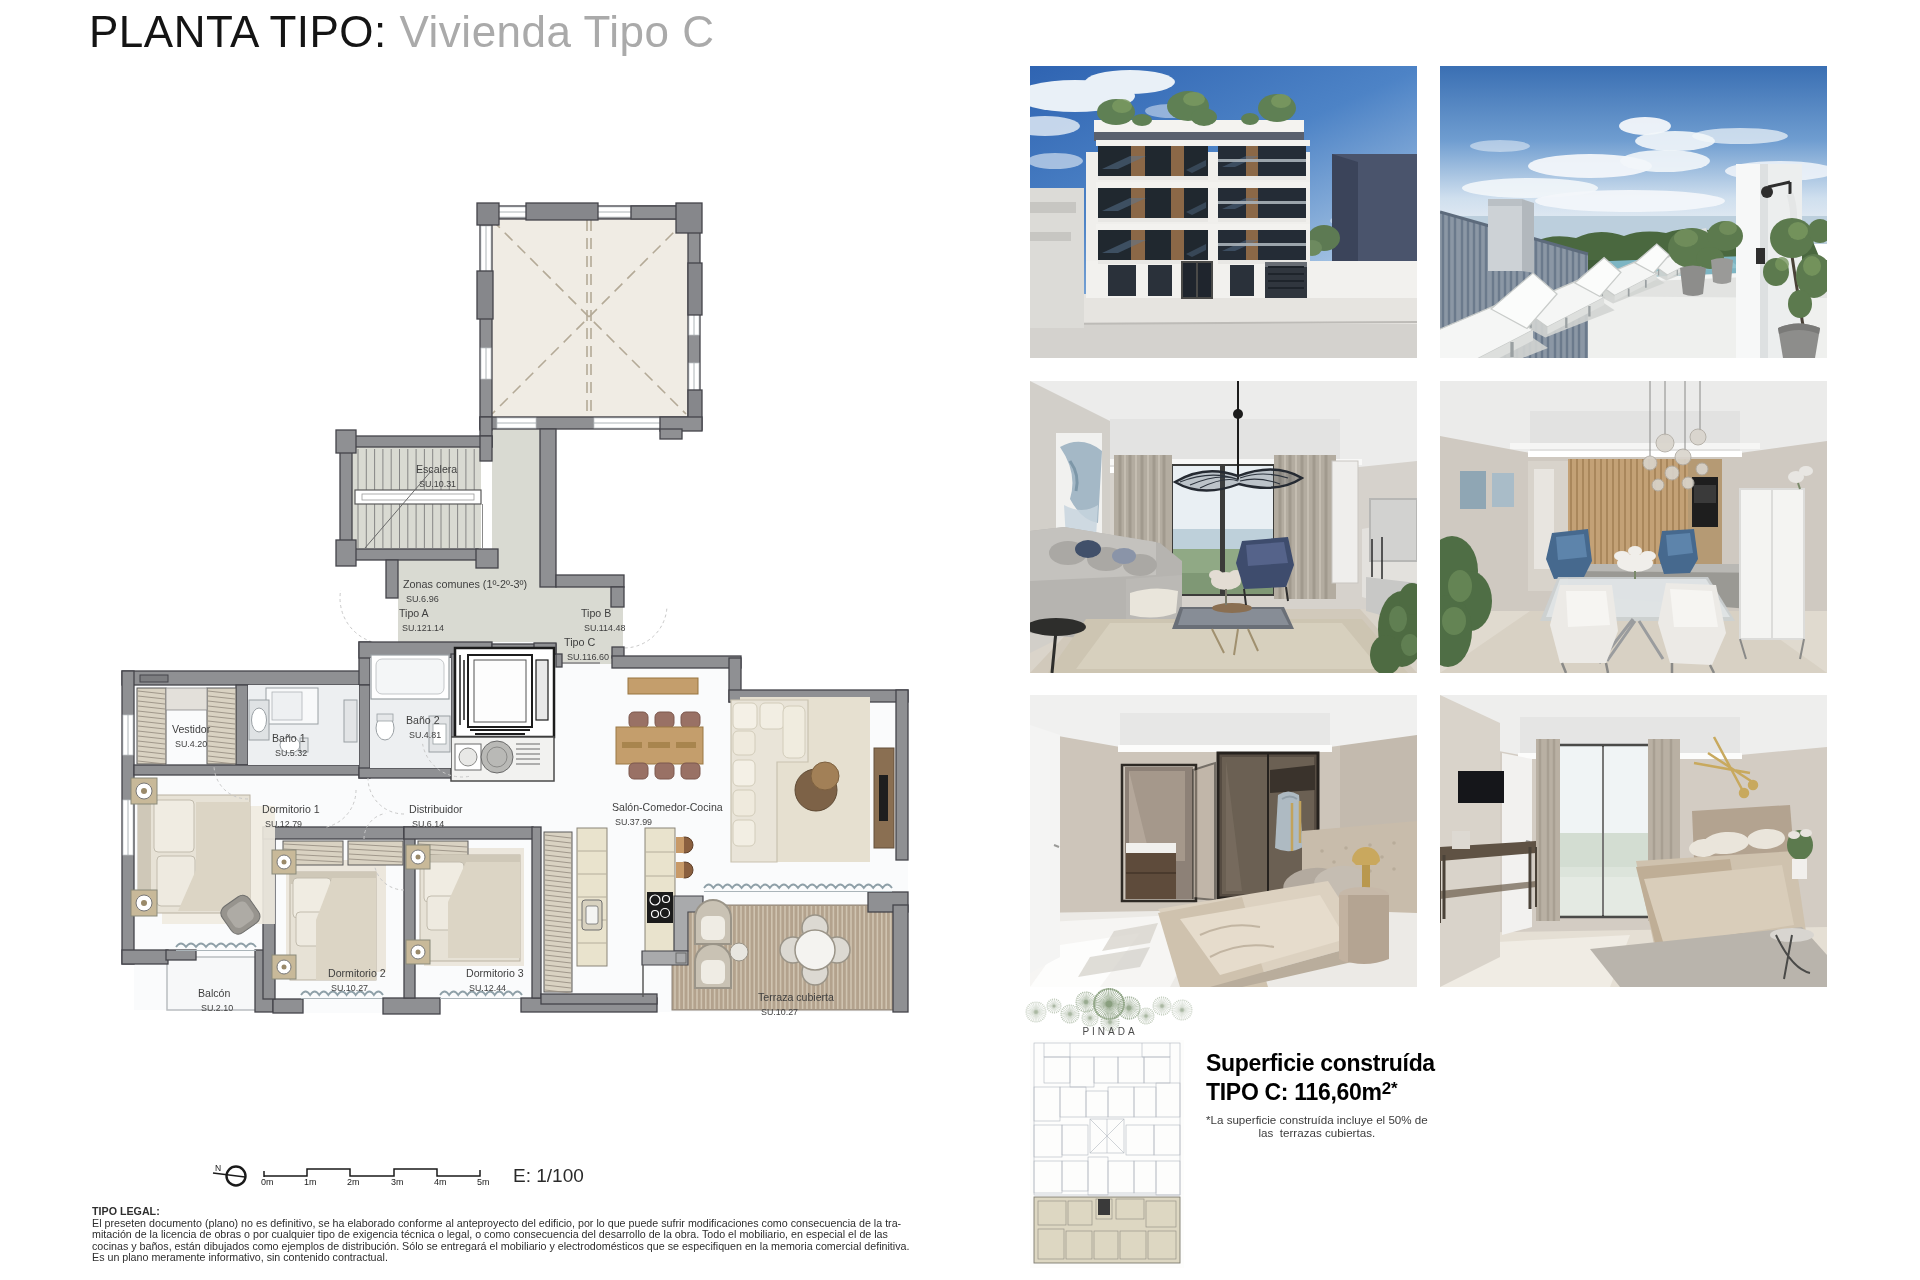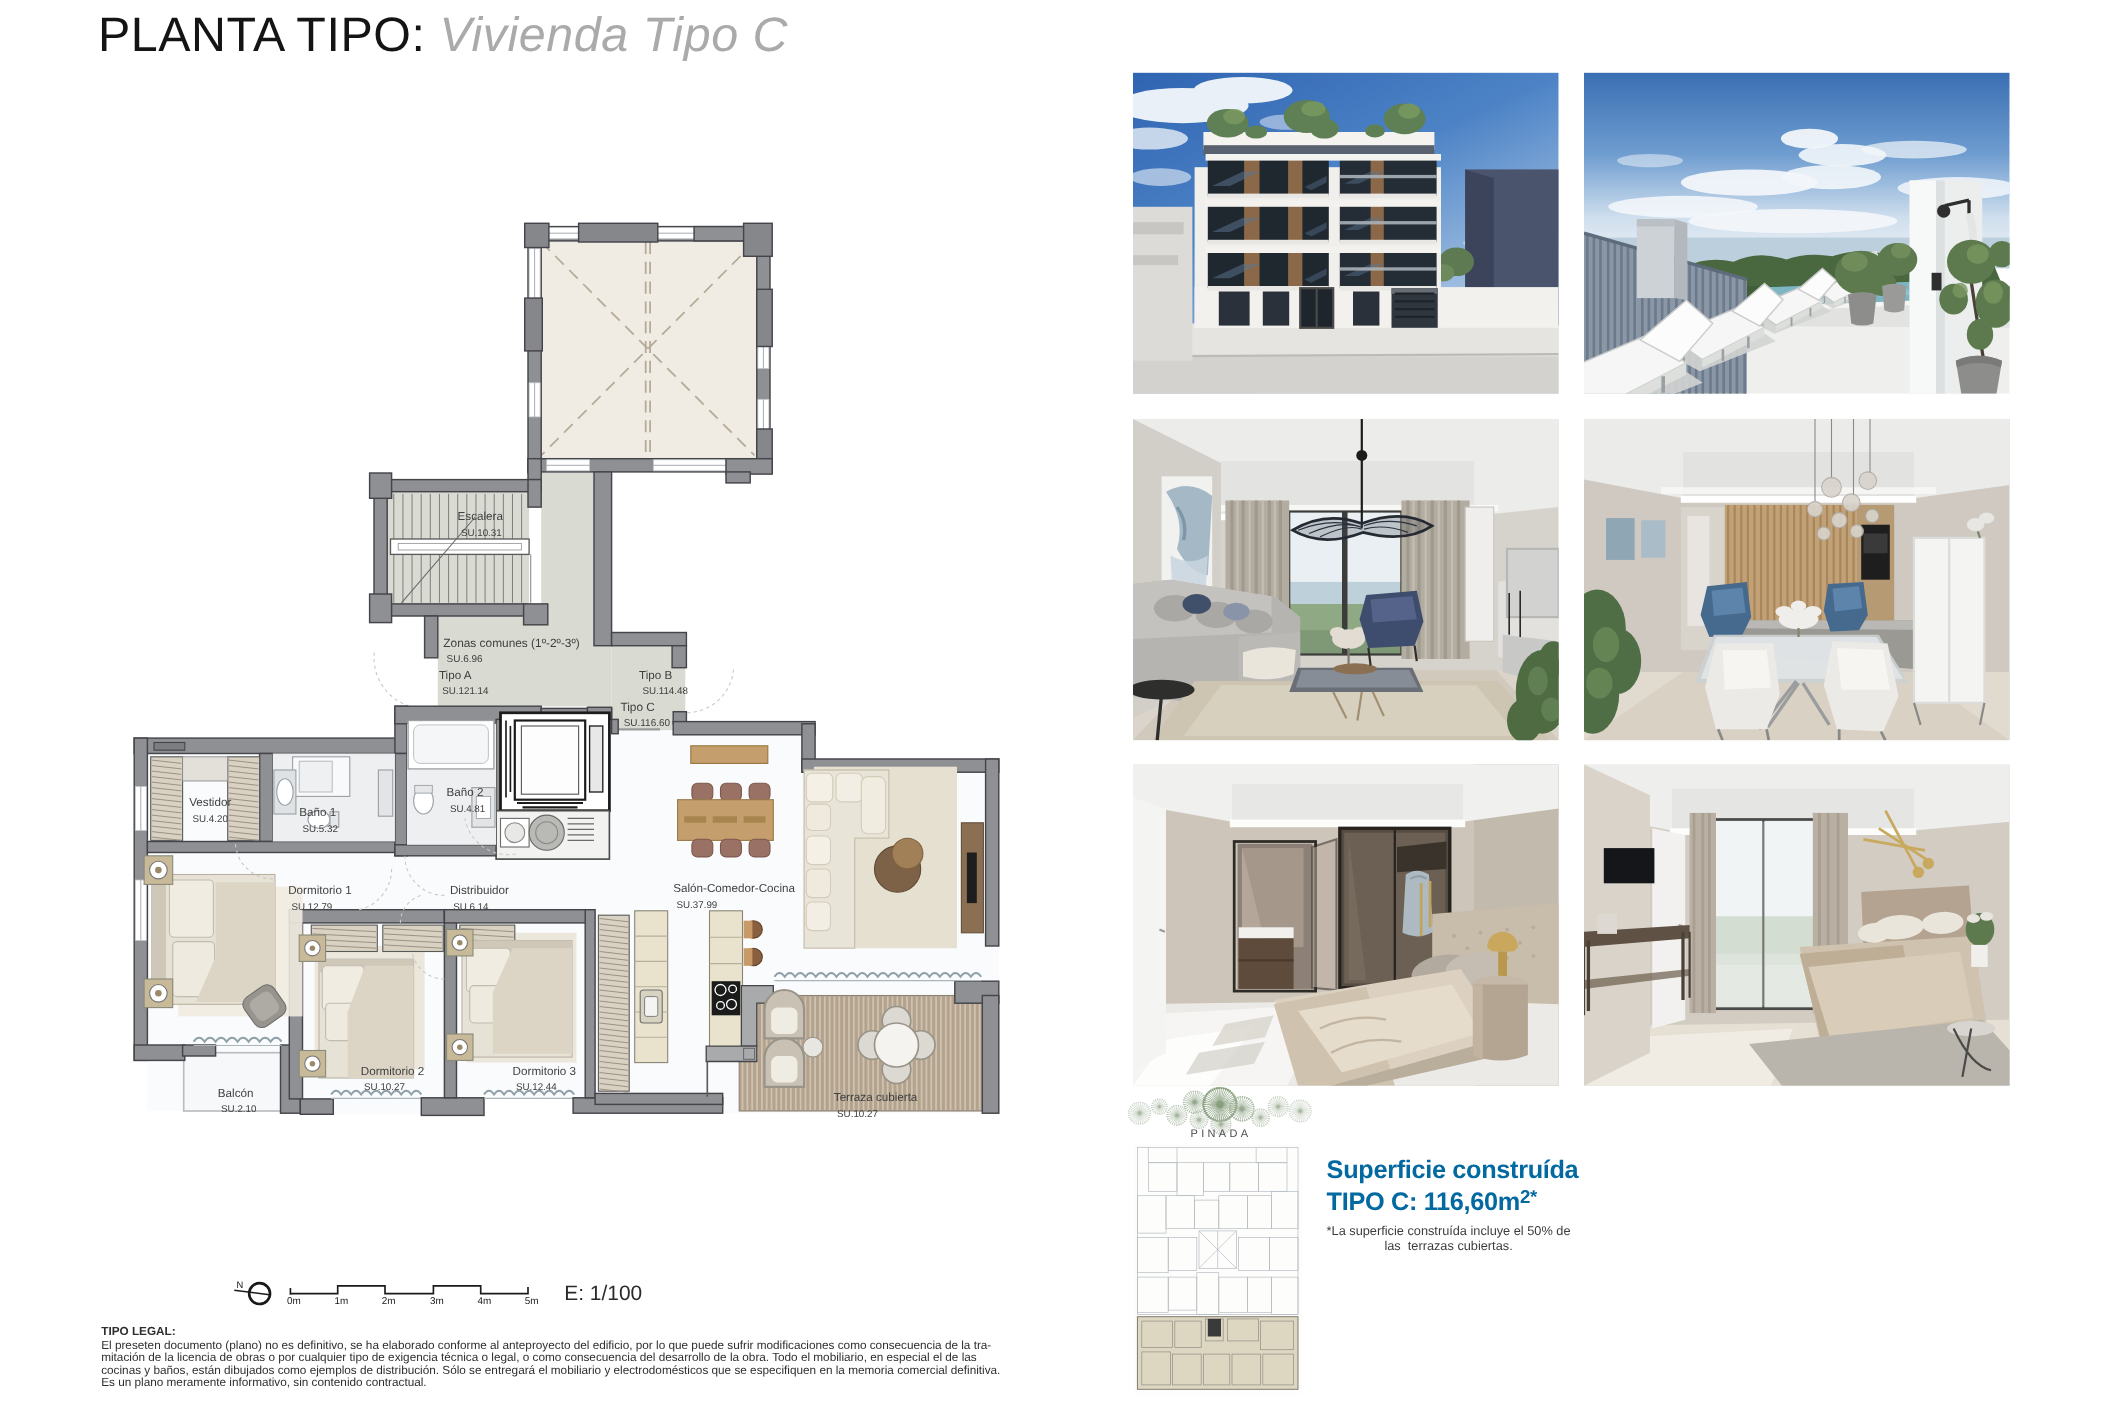--- a/index.html
+++ b/index.html
@@ -3,21 +3,21 @@
 <meta charset="utf-8">
 <style>
   html,body{margin:0;padding:0;width:1920px;height:1280px;background:#ffffff;overflow:hidden;}
   *{box-sizing:border-box;}
   body{font-family:"Liberation Sans", sans-serif;}
   .abs{position:absolute;}
 </style>
 </head>
 <body>
 
-<div class="abs" style="left:89px;top:7px;font-size:44px;letter-spacing:0.5px;color:#141414;">PLANTA TIPO: <span style="color:#aaaaaa;font-style:italic;">Vivienda Tipo C</span></div>
+<div class="abs" style="left:89px;top:7px;font-size:44px;letter-spacing:0.5px;color:#141414;">PLANTA TIPO: <span style="color:#aaaaaa;">Vivienda Tipo C</span></div>
 
 <svg id="plan" class="abs" style="left:0;top:0" width="1920" height="1280" viewBox="0 0 1920 1280">
 
 <rect x="492" y="429" width="48" height="131" fill="#d9dad2"></rect>
 <rect x="351" y="447" width="130" height="113" fill="#d9dad2"></rect>
 <rect x="398" y="560" width="158" height="84" fill="#d9dad2"></rect>
 <rect x="476" y="550" width="64" height="10" fill="#d9dad2"></rect>
 <rect x="556" y="587" width="67" height="77" fill="#d9dad2"></rect>
 
 <rect x="489" y="217" width="200" height="200" fill="#f0ece4" stroke="#b9b2a4" stroke-width="0.8"></rect>
@@ -1713,21 +1713,21 @@
         <rect x="8" y="189" width="26" height="30"></rect>
         <rect x="36" y="191" width="26" height="28"></rect>
         <rect x="64" y="191" width="24" height="28"></rect>
         <rect x="90" y="191" width="26" height="28"></rect>
         <rect x="118" y="191" width="28" height="28"></rect>
         <rect x="68" y="159" width="12" height="16" fill="#3a3a3a" stroke="none"></rect>
       </g>
 <rect x="4" y="157" width="146" height="66" fill="none" stroke="#7d7a70" stroke-width="0.9"></rect>
     </svg></div>
 
-<div class="abs" style="left:1206px;top:1051px;font-size:23px;font-weight:bold;color:#0369a1;line-height:25px;letter-spacing:-0.3px;">Superficie construída<br>TIPO C: 116,60m<span style="font-size:17px;vertical-align:6px;">2*</span></div>
+<div class="abs" style="left:1206px;top:1051px;font-size:23px;font-weight:bold;color:#000000;line-height:25px;letter-spacing:-0.3px;">Superficie construída<br>TIPO C: 116,60m<span style="font-size:17px;vertical-align:6px;">2*</span></div>
 
 <div class="abs" style="left:1206px;top:1114px;font-size:11.6px;color:#3c3c3c;line-height:12.5px;text-align:center;">*La superficie construída incluye el 50% de<br>las&nbsp; terrazas cubiertas.</div>
 
 <div class="abs" style="left:92px;top:1206px;font-size:10.7px;color:#2e2e2e;line-height:11.6px;white-space:nowrap;">
 <b>TIPO LEGAL:</b><br>
 El preseten documento (plano) no es definitivo, se ha elaborado conforme al anteproyecto del edificio, por lo que puede sufrir modificaciones como consecuencia de la tra-<br>
 mitación de la licencia de obras o por cualquier tipo de exigencia técnica o legal, o como consecuencia del desarrollo de la obra. Todo el mobiliario, en especial el de las<br>
 cocinas y baños, están dibujados como ejemplos de distribución. Sólo se entregará el mobiliario y electrodomésticos que se especifiquen en la memoria comercial definitiva.<br>
 Es un plano meramente informativo, sin contenido contractual.
 </div>

